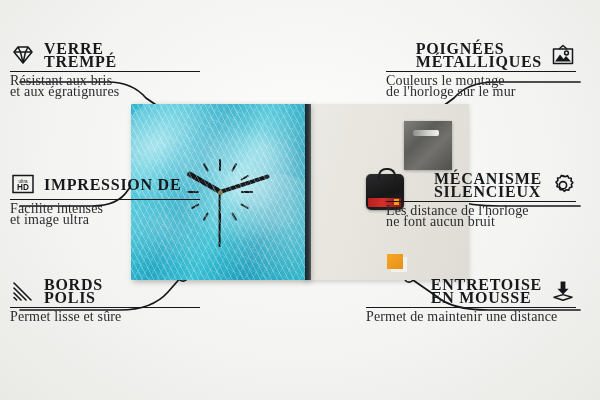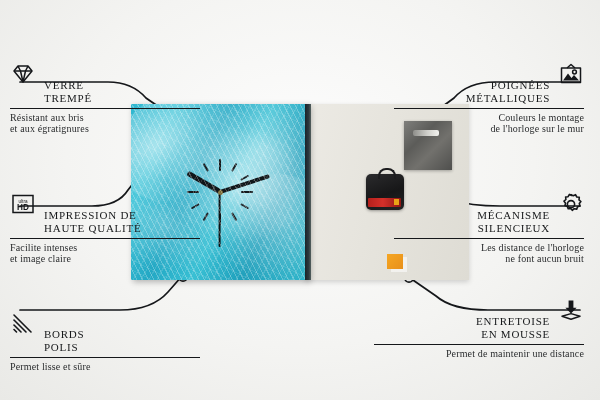--- a/index.html
+++ b/index.html
@@ -75,27 +75,27 @@
   .battery:after{content:"";position:absolute;right:2px;top:1px;width:5px;height:6px;background:#e9a317;}
   .foam{position:absolute;left:256px;top:150px;width:16px;height:15px;
     background:linear-gradient(135deg,#f5a623,#e8901a);box-shadow:4px 3px 0 rgba(255,255,255,.55);}
 
   
   #wires{position:absolute;inset:0;pointer-events:none;}
 
   
   .callout{position:absolute;width:190px;}
   .callout.left{left:10px;text-align:left;}
-  .callout.right{right:16px;text-align:right;}
+  .callout.right{right:24px;}
   .co-head{display:flex;align-items:center;gap:8px;}
   .callout.right .co-head{justify-content:flex-end;}
-  .co-title{font-weight:400;font-size:11px;letter-spacing:.75px;color:#17191b;line-height:13px;
-            text-transform:uppercase;margin-top:37px;}
+  .co-title{font-weight:700;font-size:16px;letter-spacing:.75px;color:#17191b;line-height:13px;
+            text-transform:uppercase;}
   .co-rule{height:1.4px;background:#15171a;margin:3px 0 3px;}
-  .co-sub{font-size:10px;line-height:11px;color:#2a2c2e;letter-spacing:.15px;}
+  .co-sub{font-size:14px;line-height:11px;color:#2a2c2e;letter-spacing:.15px;}
   .ico{width:26px;height:24px;flex:0 0 26px;display:block;}
   .ico svg{display:block;width:26px;height:24px;}
 </style>
 </head>
 <body>
 
 <div id="stage">
 
   <svg id="wires" width="600" height="400" viewBox="0 0 600 400">
     <g fill="none" stroke="#15171a" stroke-width="1.7" stroke-linecap="round">
@@ -207,31 +207,30 @@
     <div class="co-head">
       <span class="ico">
         <svg viewBox="0 0 26 24">
           <rect x="3" y="3.5" width="20" height="17" fill="none" stroke="#15171a" stroke-width="1.5"></rect>
           <text x="13" y="10.5" text-anchor="middle" font-family="Liberation Sans, sans-serif" font-size="4.6" fill="#15171a">ultra</text>
           <text x="13" y="18" text-anchor="middle" font-family="Liberation Sans, sans-serif" font-size="8.2" font-weight="bold" fill="#15171a">HD</text>
         </svg>
       </span>
       <span class="co-title">
         <span>IMPRESSION DE</span><br>
-        <span>HAUTE QUALITÉ</span>
       </span>
     </div>
     <div class="co-rule"></div>
     <div class="co-sub">
       <span>Facilite intenses</span><br>
-      <span>et image claire</span>
-    </div>
-  </div>
-
-  <div class="callout left" style="top:291px">
+      <span>et image ultra</span>
+    </div>
+  </div>
+
+  <div class="callout left" style="top:278px">
     <div class="co-head">
       <span class="ico">
         <svg viewBox="0 0 26 24">
             <g stroke="#15171a" stroke-linecap="round">
           <path d="M4 4 L21 21" stroke-width="1.6"></path>
           <path d="M4 9 L16 21" stroke-width="1.6"></path>
           <path d="M4 14 L11 21" stroke-width="1.6"></path>
           <path d="M4 18.5 L6.5 21" stroke-width="1.6"></path>
         </g>
           </svg>

